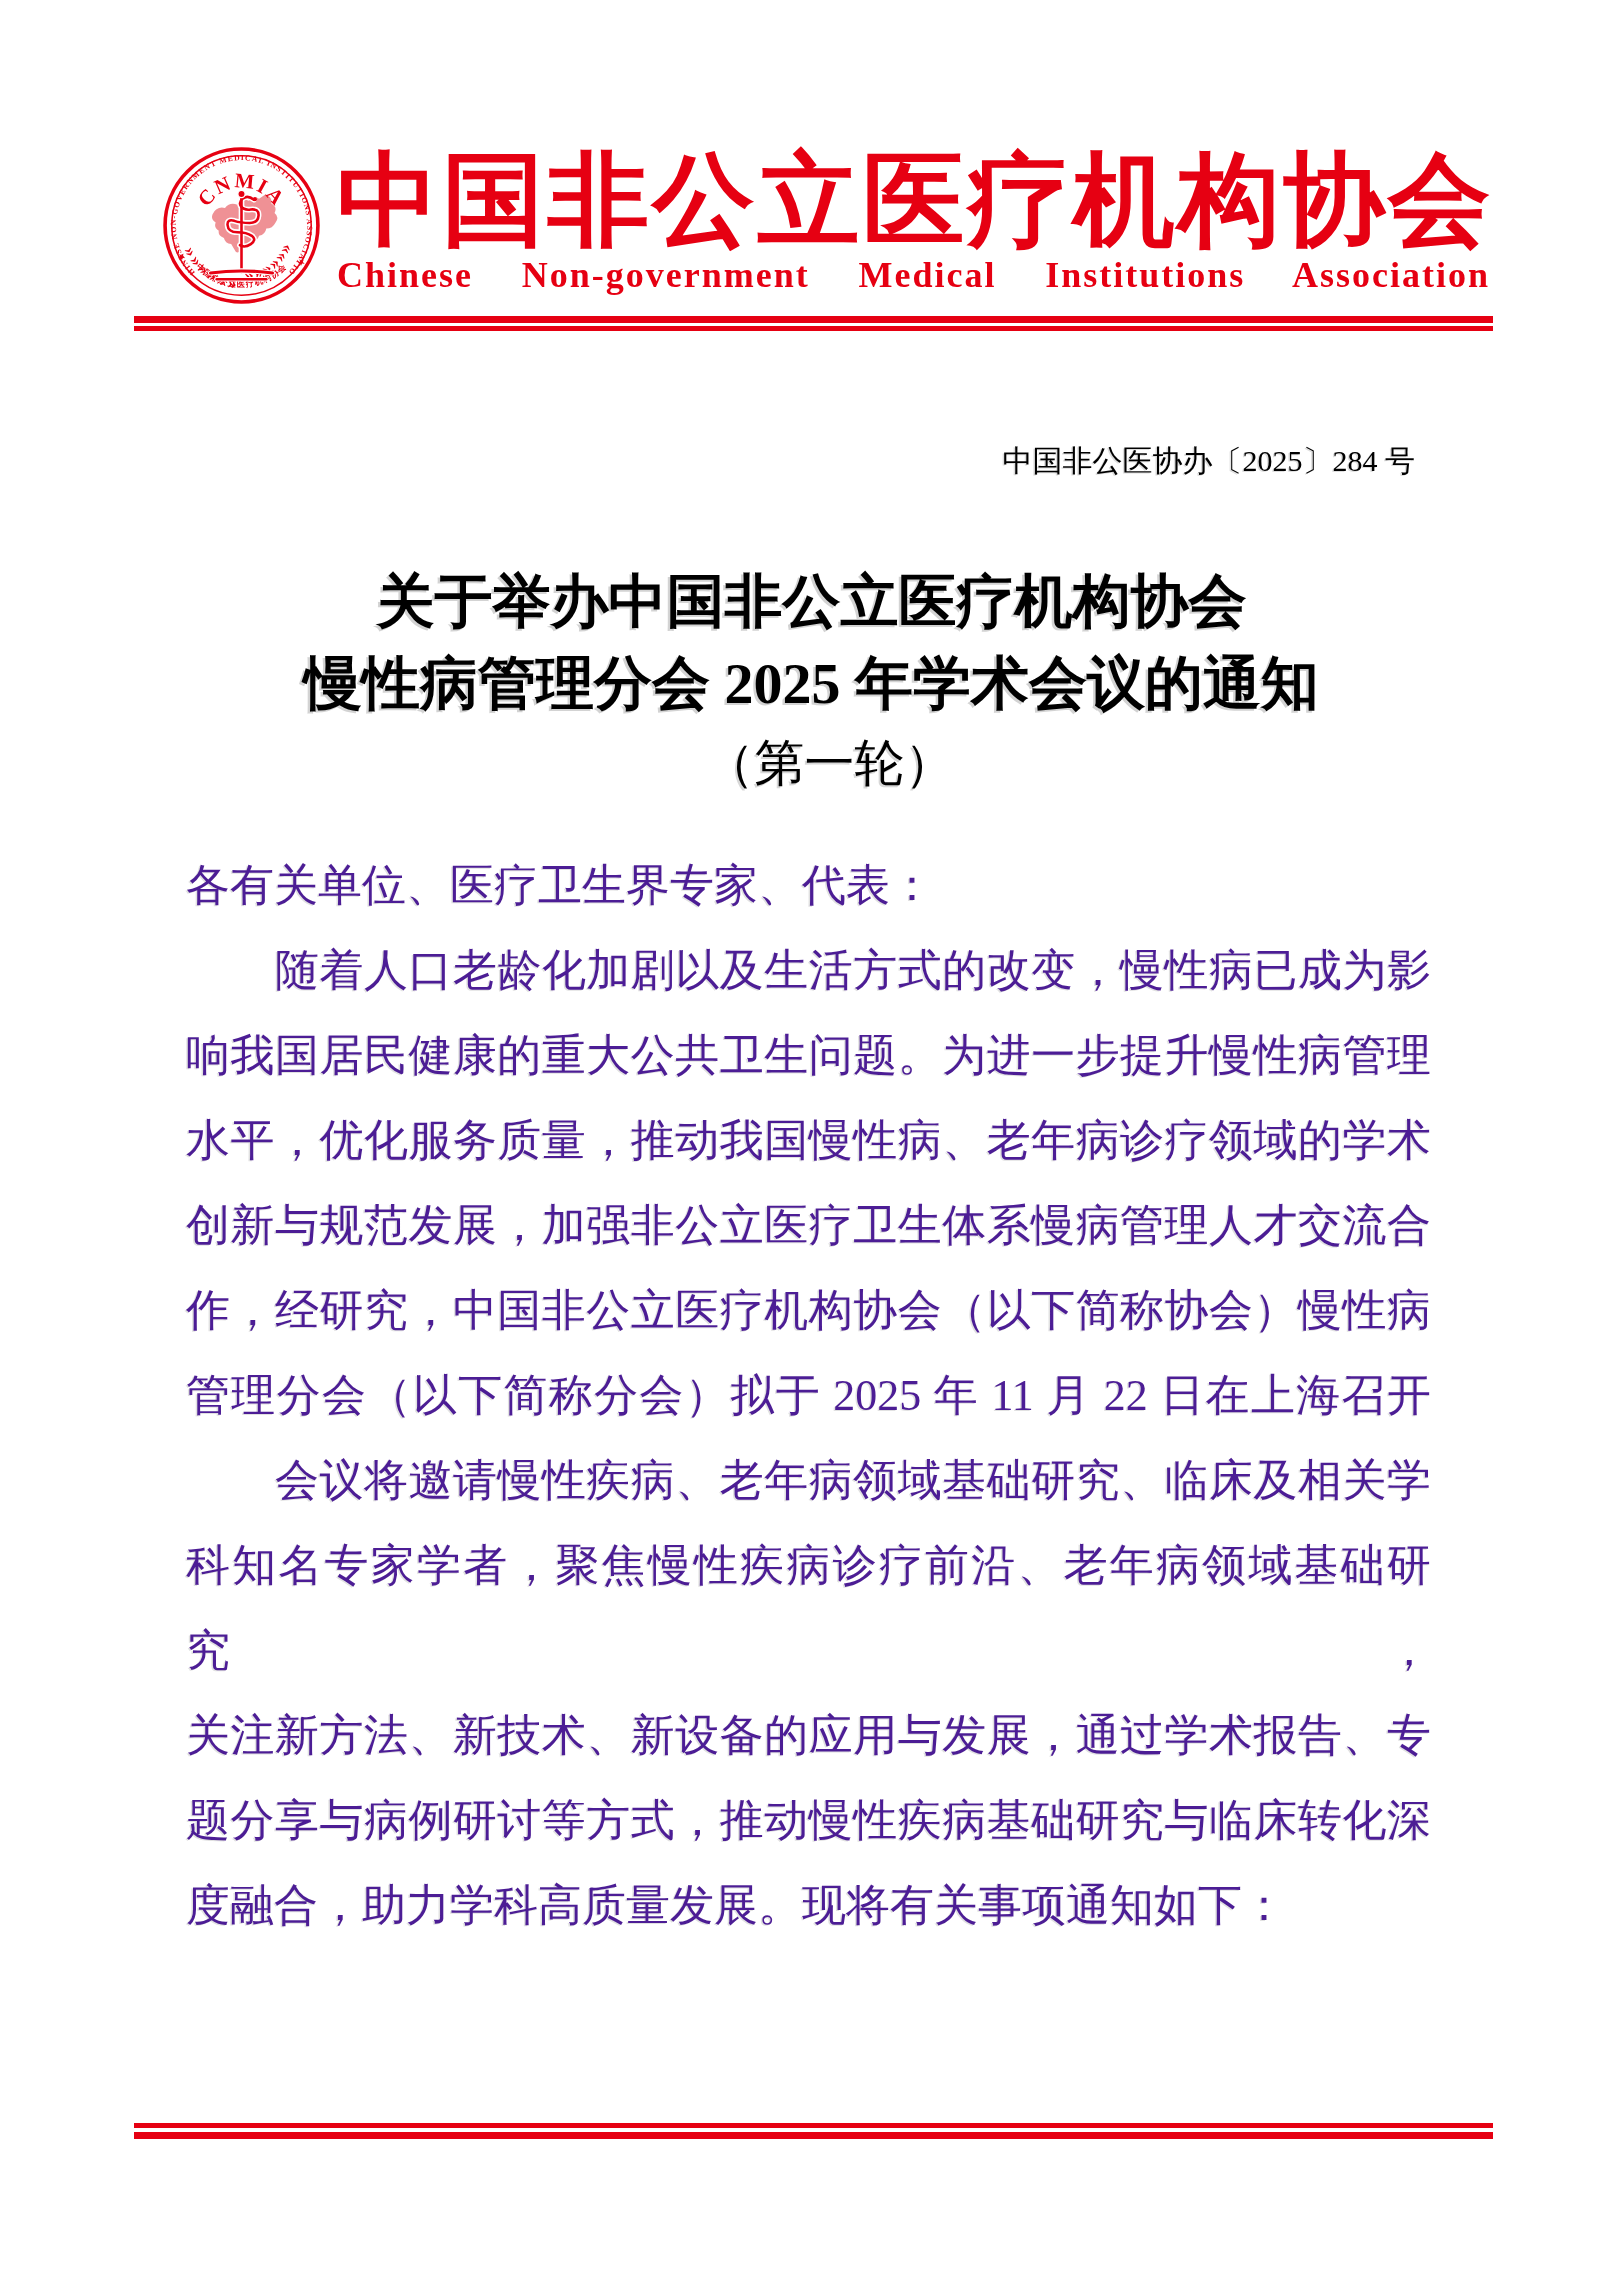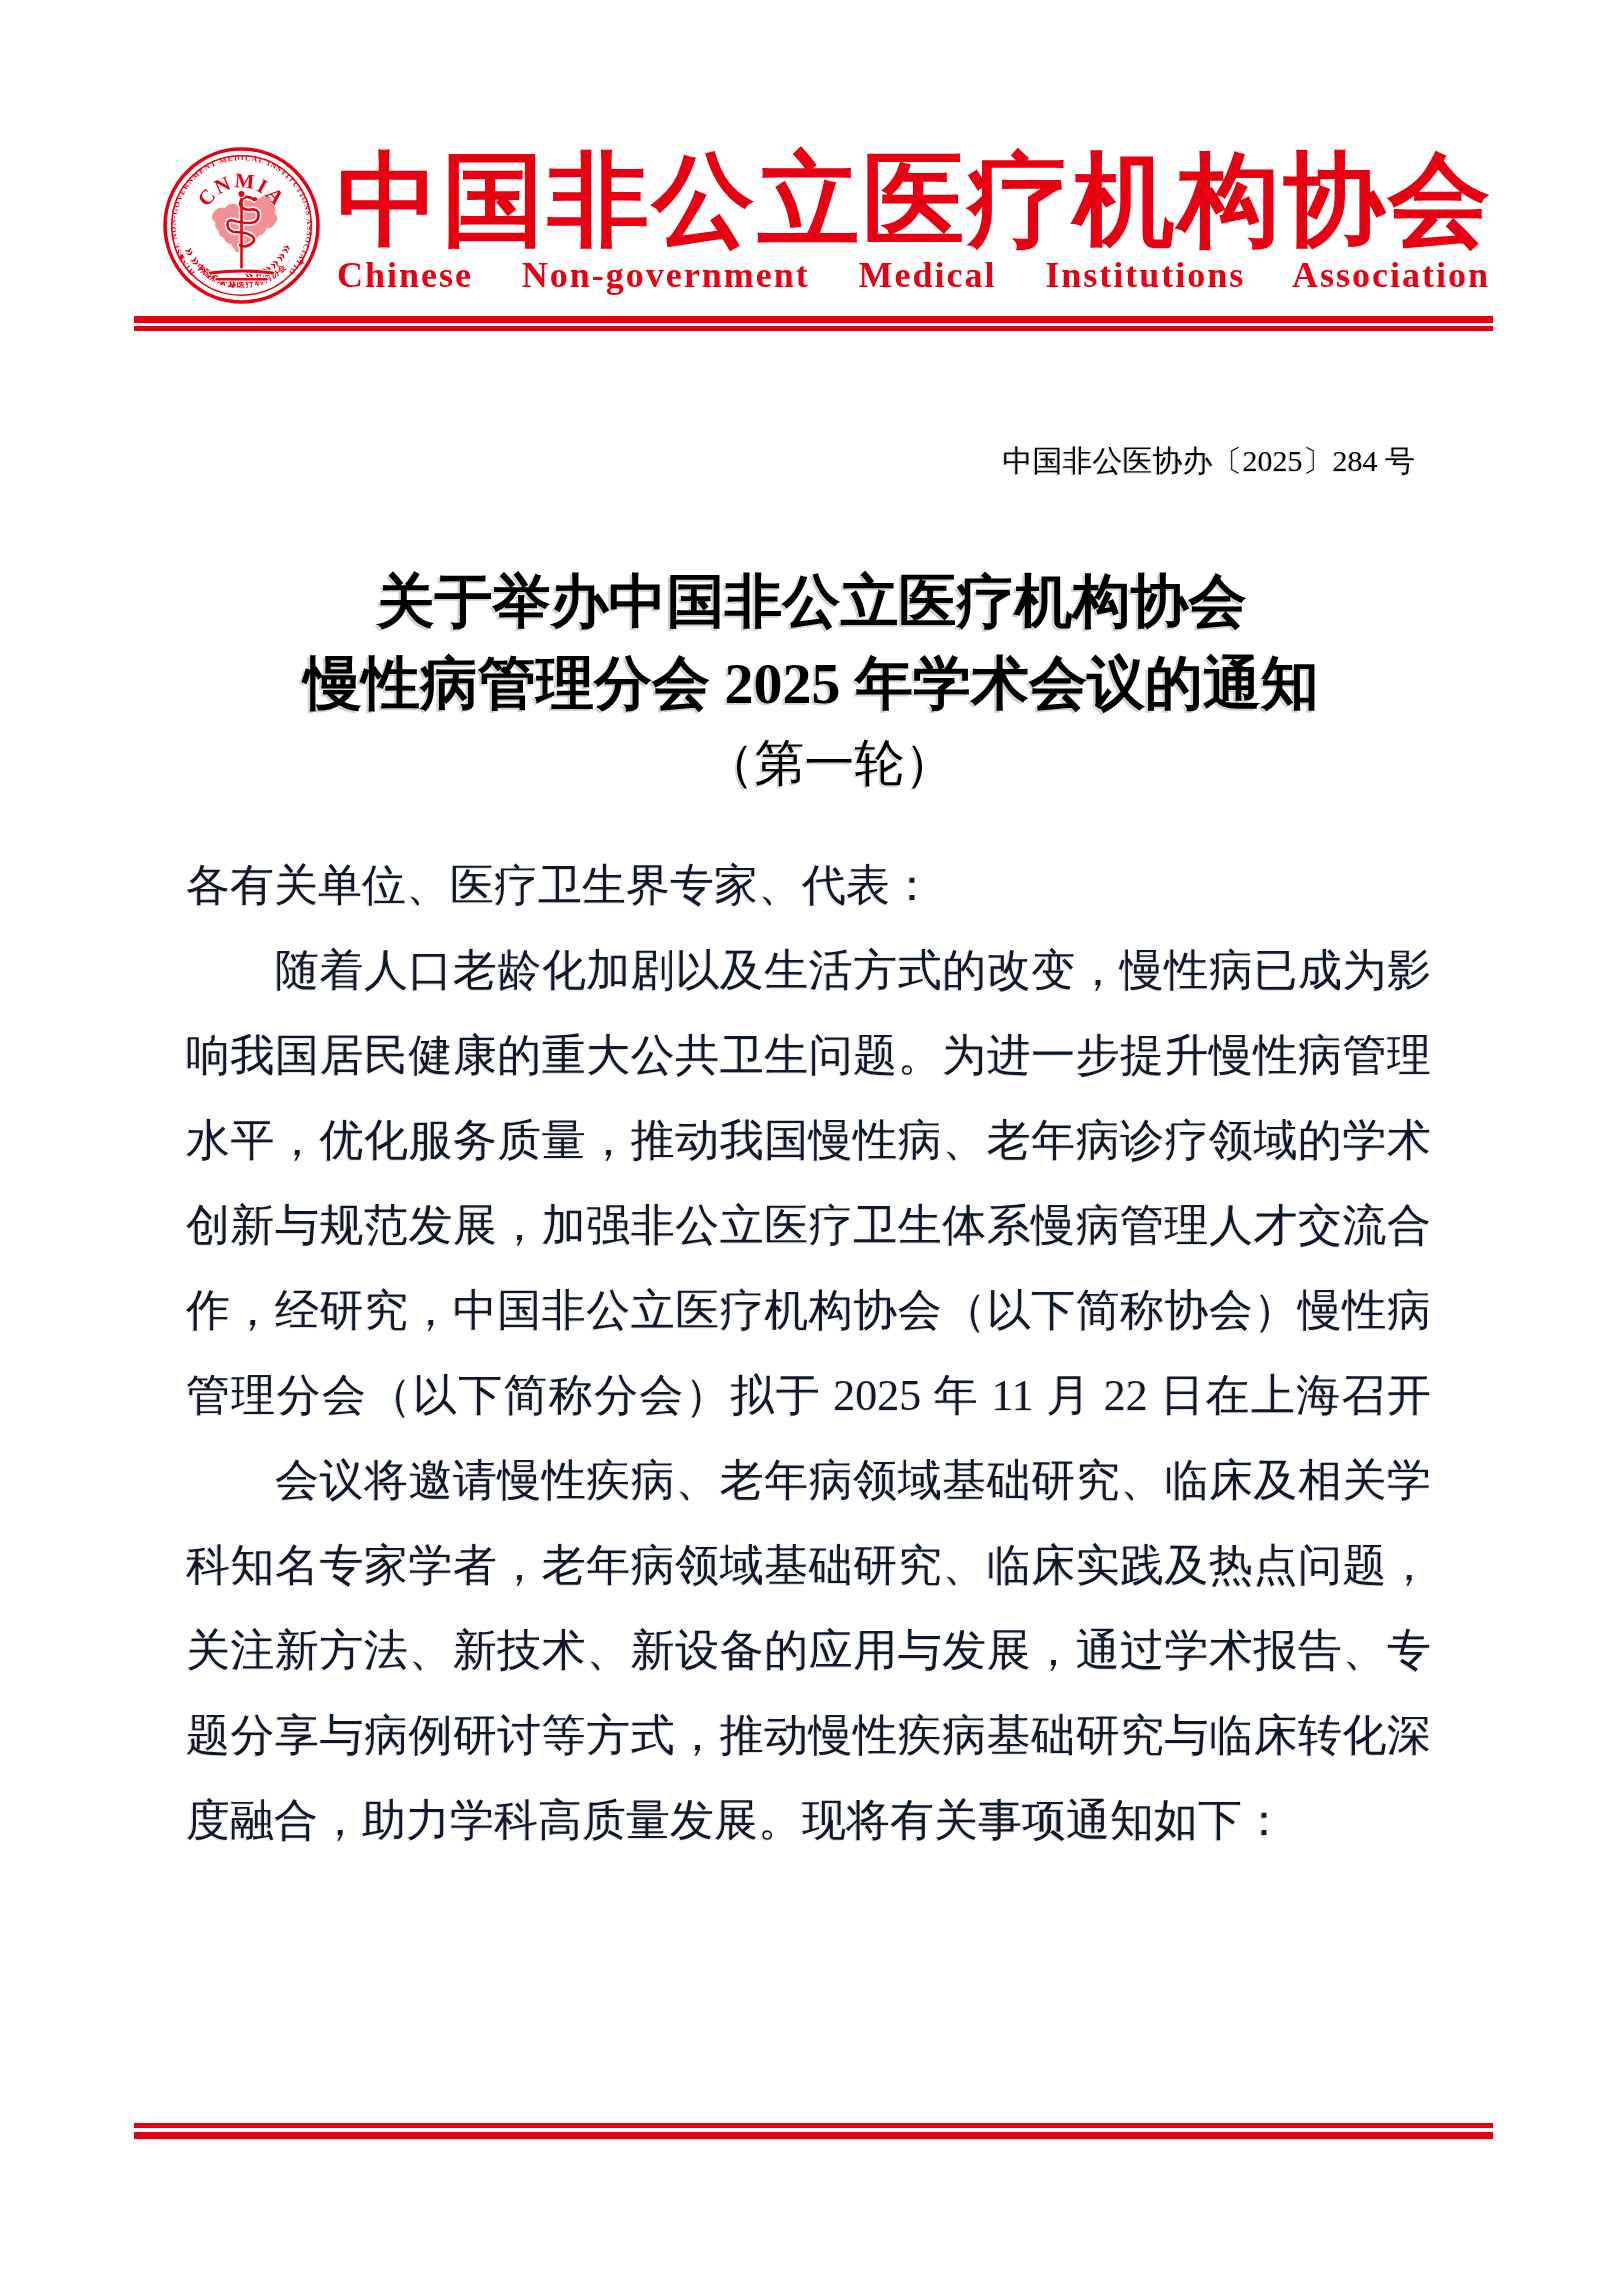--- a/index.html
+++ b/index.html
@@ -65,21 +65,21 @@
     white-space:nowrap;
   }
   .title-line.round{
     font-size:50px;line-height:77px;font-weight:400;
     text-shadow:-2px 1.5px 0.5px rgba(110,110,110,0.28);
     padding-left:36px;
   }
   
   .doc-body{
     position:absolute;left:186px;top:843px;width:1245px;
-    font-size:44px;line-height:85px;color:#0f172a;
+    font-size:44px;line-height:85px;color:#4c1d95;
     font-family:var(--serif);
   }
   .bline{
     text-shadow:-1.5px 1px 0 rgba(120,120,120,0.22);
   }
   .bline.fill{text-align:justify;text-align-last:justify;}
   .bline.indent{text-indent:89px;}
   .bline.plain{text-align:left;}
   
   .seal text{font-family:var(--serif);}
@@ -165,21 +165,21 @@
 
   <main class="doc-body">
     <div class="bline plain">各有关单位、医疗卫生界专家、代表：</div>
     <div class="bline fill indent">随着人口老龄化加剧以及生活方式的改变，慢性病已成为影</div>
     <div class="bline fill">响我国居民健康的重大公共卫生问题。为进一步提升慢性病管理</div>
     <div class="bline fill">水平，优化服务质量，推动我国慢性病、老年病诊疗领域的学术</div>
     <div class="bline fill">创新与规范发展，加强非公立医疗卫生体系慢病管理人才交流合</div>
     <div class="bline fill">作，经研究，中国非公立医疗机构协会（以下简称协会）慢性病</div>
     <div class="bline fill">管理分会（以下简称分会）拟于 2025 年 11 月 22 日在上海召开</div>
     <div class="bline fill indent">会议将邀请慢性疾病、老年病领域基础研究、临床及相关学</div>
-    <div class="bline fill">科知名专家学者，老年病领域基础研究、临床实践及热点问题，</div>
+    <div class="bline fill">科知名专家学者，聚焦慢性疾病诊疗前沿、老年病领域基础研究，</div>
     <div class="bline fill">关注新方法、新技术、新设备的应用与发展，通过学术报告、专</div>
     <div class="bline fill">题分享与病例研讨等方式，推动慢性疾病基础研究与临床转化深</div>
     <div class="bline plain">度融合，助力学科高质量发展。现将有关事项通知如下：</div>
   </main>
 
   <div class="rule rule-bottom">
     <div class="bar1"></div>
     <div class="bar2"></div>
   </div>
 

